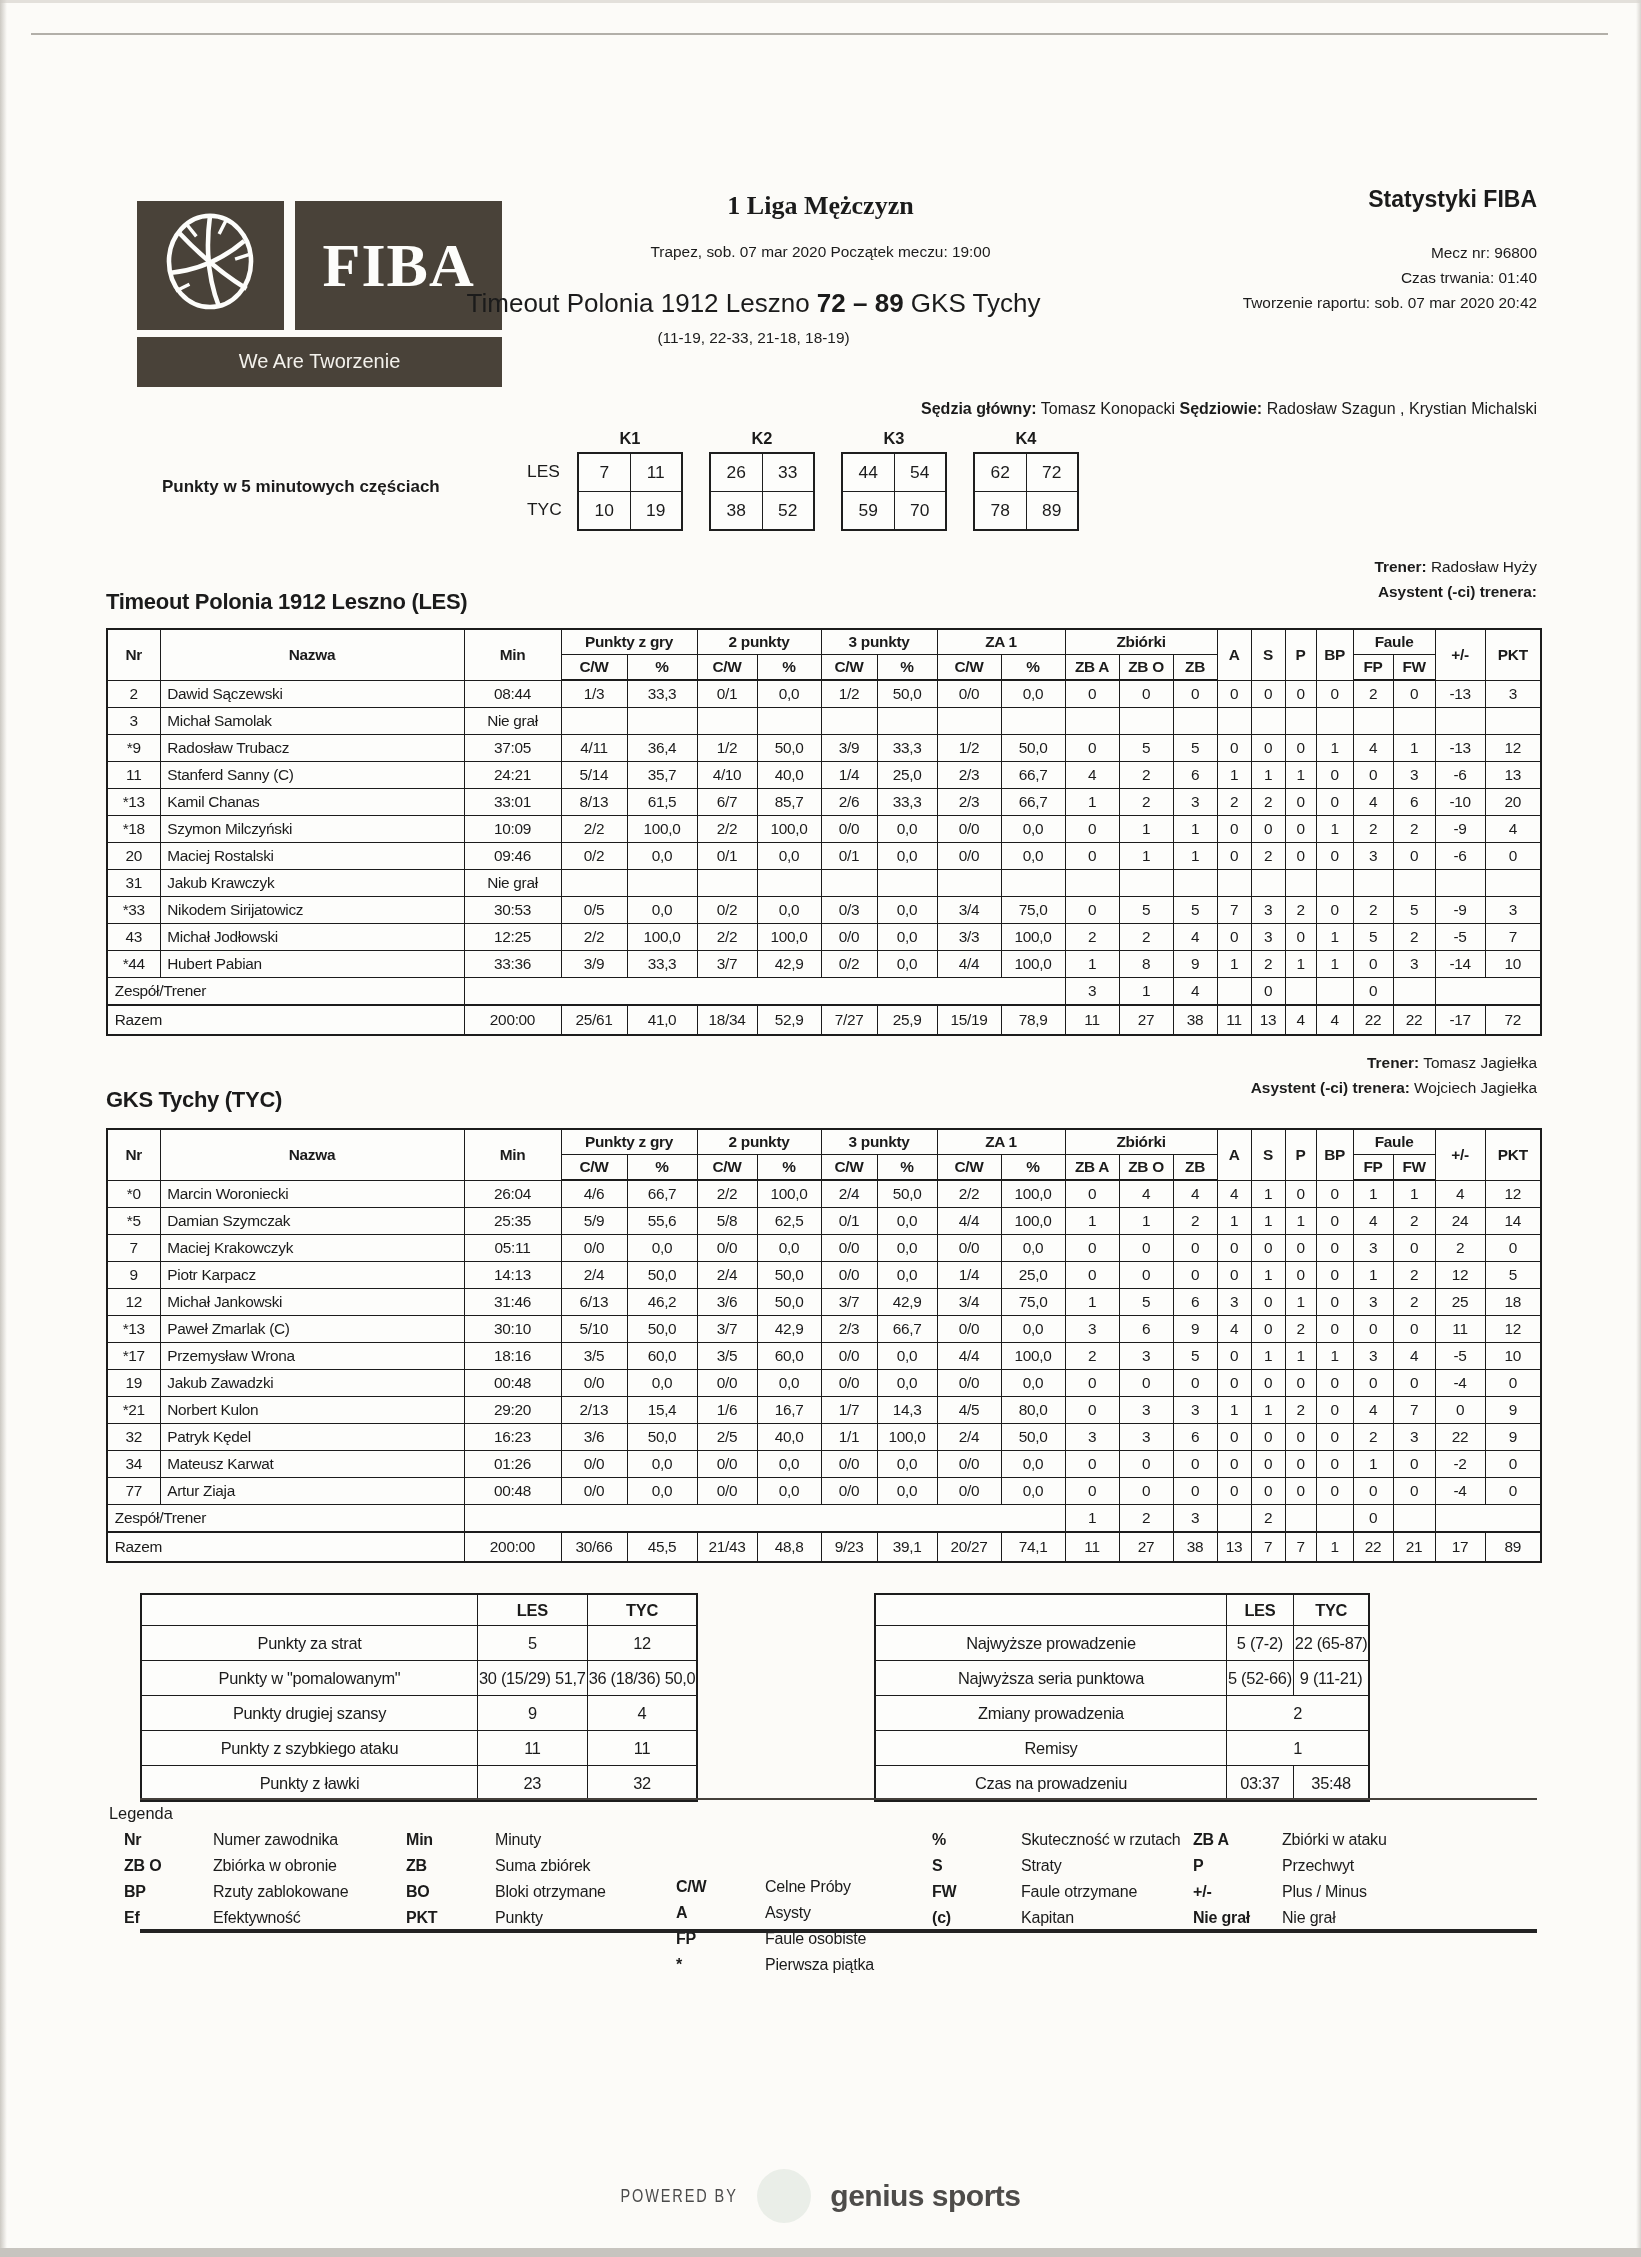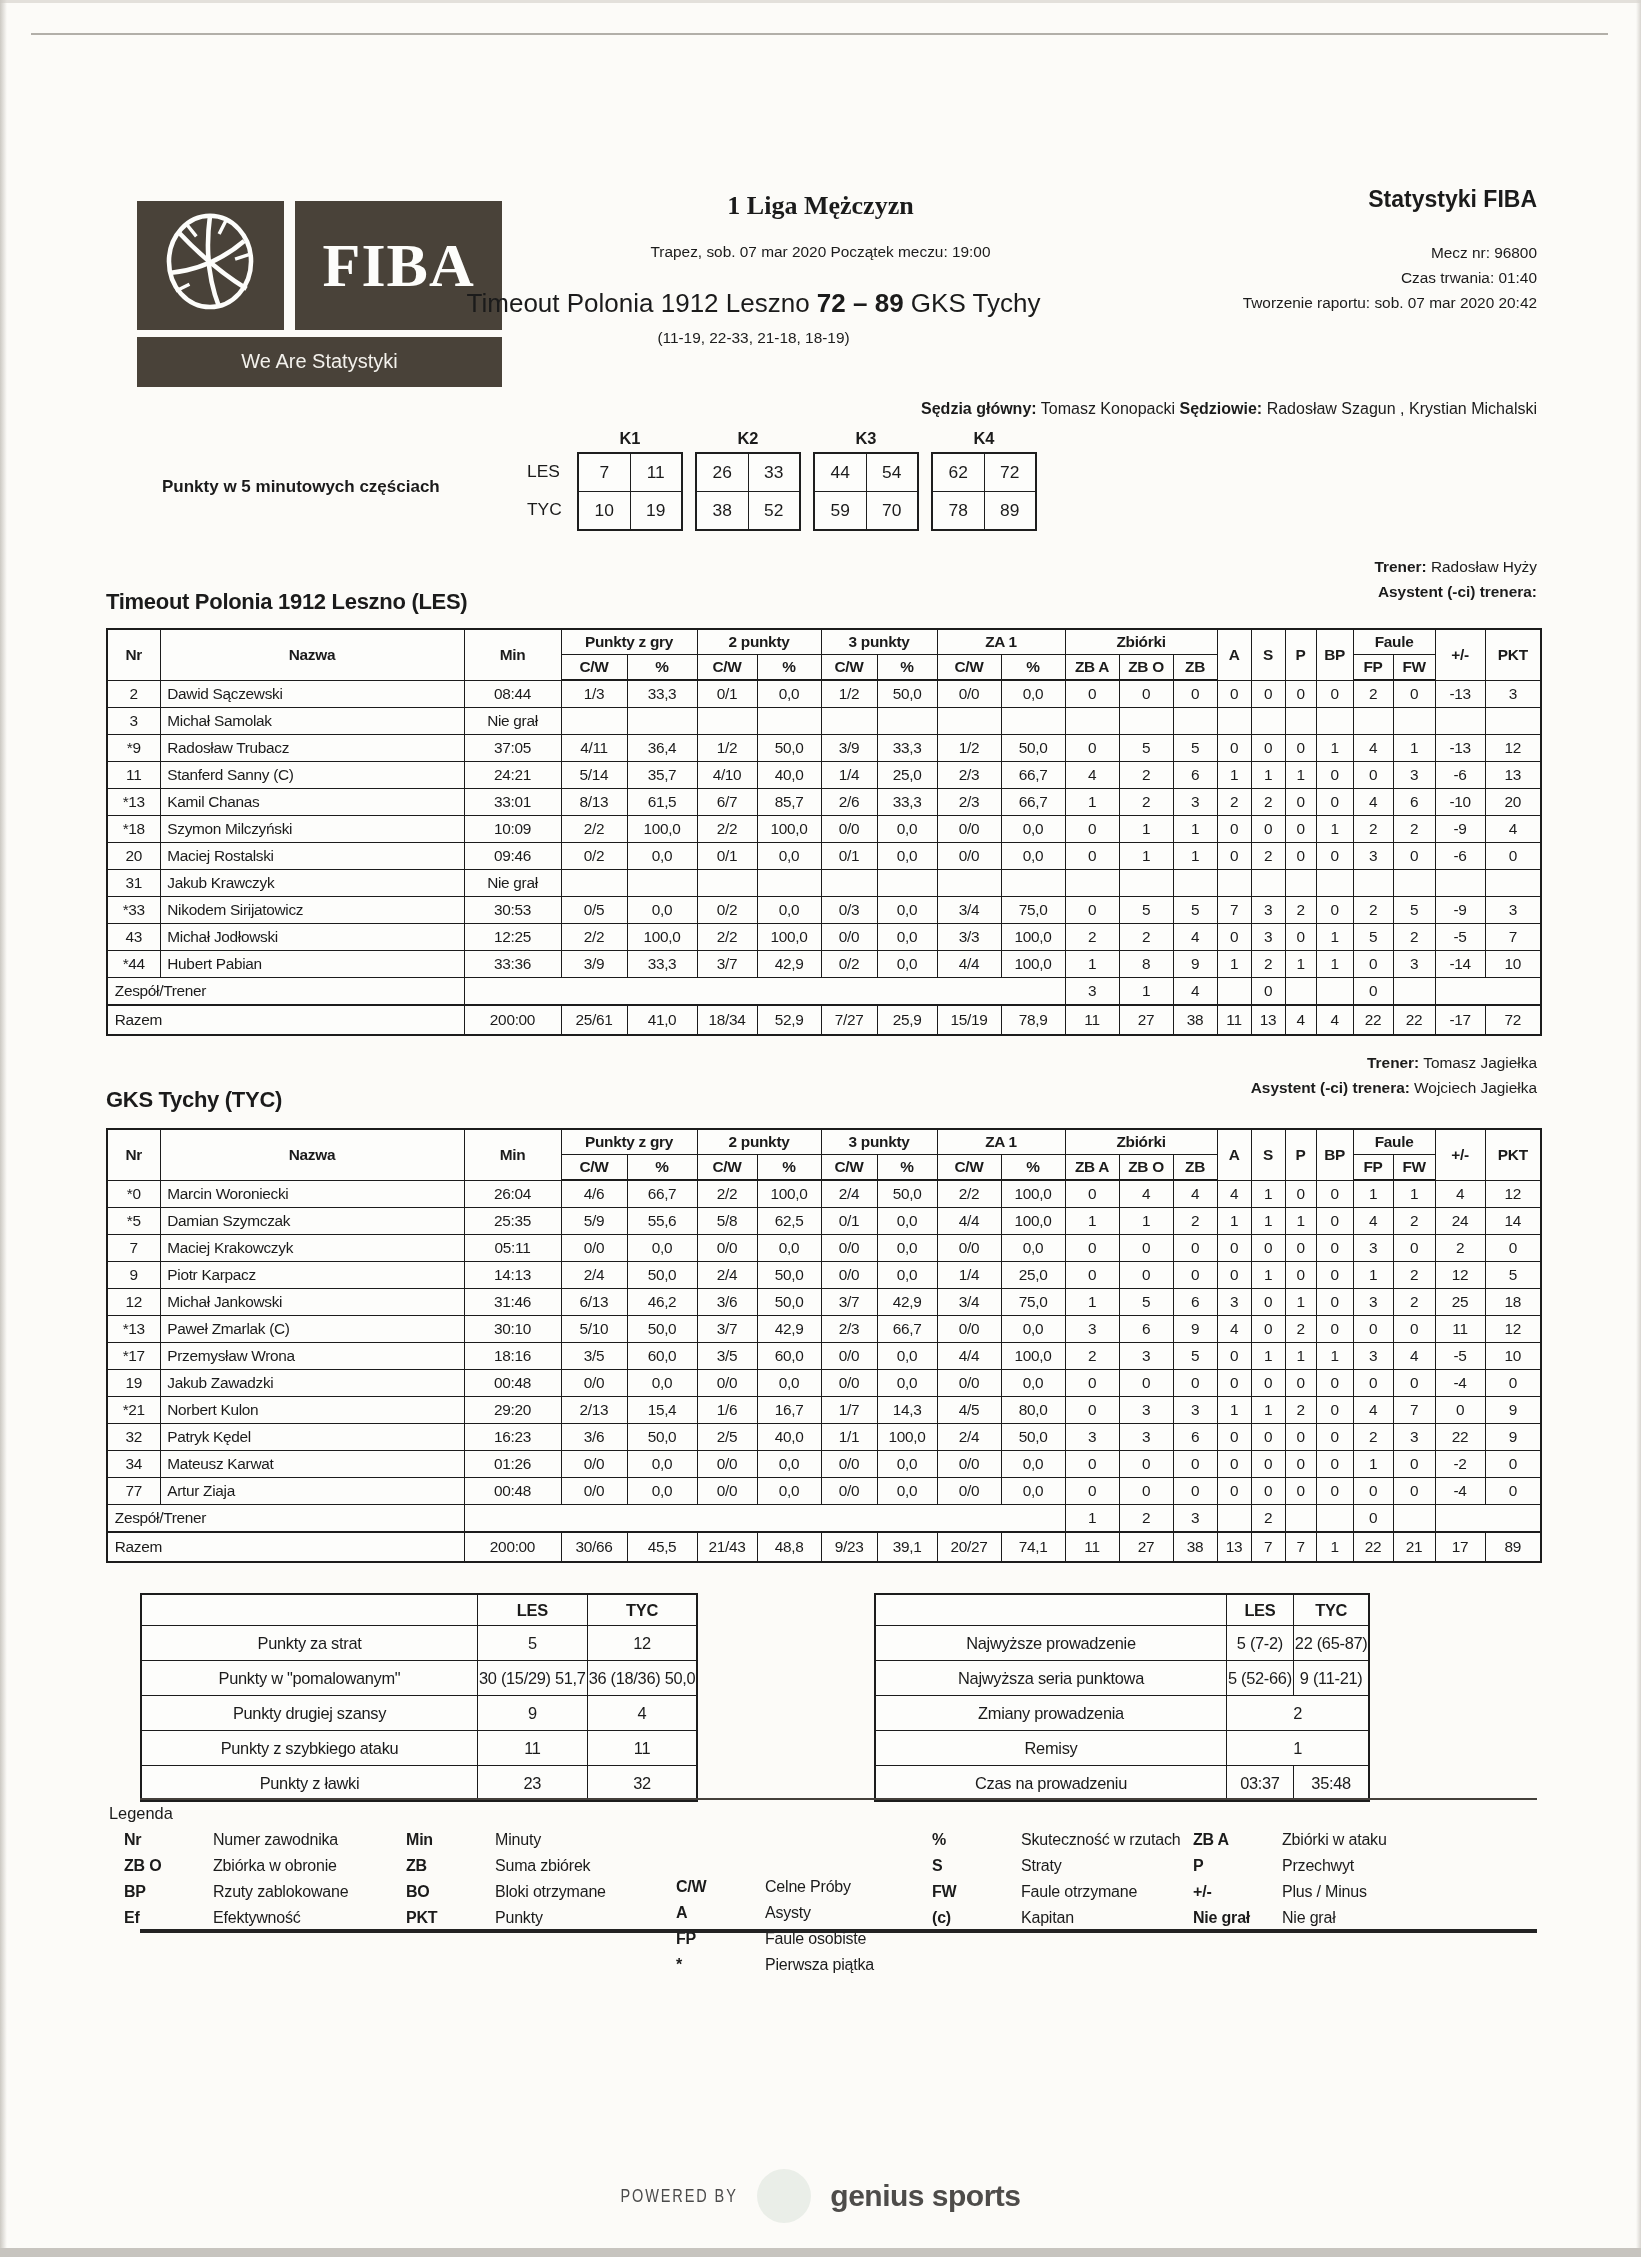--- a/index.html
+++ b/index.html
@@ -30,21 +30,21 @@
   .rinfo3{right:104px;top:294px;font-size:15.4px;}
   .scoreline{left:319px;width:869px;top:288px;text-align:center;font-size:26px;}
   .scoreline b{font-weight:bold;}
   .qline{left:319px;width:869px;top:329px;text-align:center;font-size:15.4px;}
   .refs{right:104px;top:400px;font-size:16px;}
   .refs b{font-weight:bold;}
   
   .qslabel{left:162px;top:477px;font-size:17px;font-weight:bold;}
   .qrows{left:527px;top:461px;}
   .qrl{height:38px;font-size:17.4px;}
-  .qboxes{left:577px;top:429px;display:flex;gap:12px;}
+  .qboxes{left:577px;top:429px;display:flex;gap:26px;}
   .qgroup{width:106px;}
   .klab{text-align:center;font-weight:bold;font-size:16.4px;height:23px;}
   .qtab{border-collapse:collapse;border:2.9px solid #1e1e1e;}
   .qtab td{width:49px;height:35px;border:1.9px solid #1e1e1e;text-align:center;font-size:17.4px;background:#fdfdfb;}
   
   .coach{position:absolute;right:104px;font-size:15.4px;}
   .coach b{font-weight:bold;}
   .ttitle{position:absolute;left:106px;font-size:22px;font-weight:bold;letter-spacing:-0.3px;}
   .statwrap{position:absolute;left:106px;width:1432px;}
   table.stat{border-collapse:collapse;table-layout:fixed;width:1432px;border:2.4px solid #1c1c1c;background:#fdfdfb;}
@@ -105,21 +105,21 @@
           <g stroke="#fdfdfb" stroke-width="3">
             <path d="M30 14 l8 10 M64 10 l-6 12 M84 40 l-12 4 M20 72 l12 -6"></path>
           </g>
         </svg>
       </div>
       <div class="lg-sq lg-fiba">
         <span>FIBA</span>
       </div>
     </div>
     <div class="lg-bar">
-      <span>We Are Statystyki</span>
+      <span>We Are Tworzenie</span>
     </div>
   </div>
 
   <div class="abs league">1 Liga Mężczyzn</div>
   <div class="abs venue">Trapez, sob. 07 mar 2020 Początek meczu: 19:00</div>
   <div class="abs rtitle">Statystyki FIBA</div>
   <div class="abs rinfo1">Mecz nr: 96800</div>
   <div class="abs rinfo2">Czas trwania: 01:40</div>
   <div class="abs rinfo3">Tworzenie raportu: sob. 07 mar 2020 20:42</div>
 

